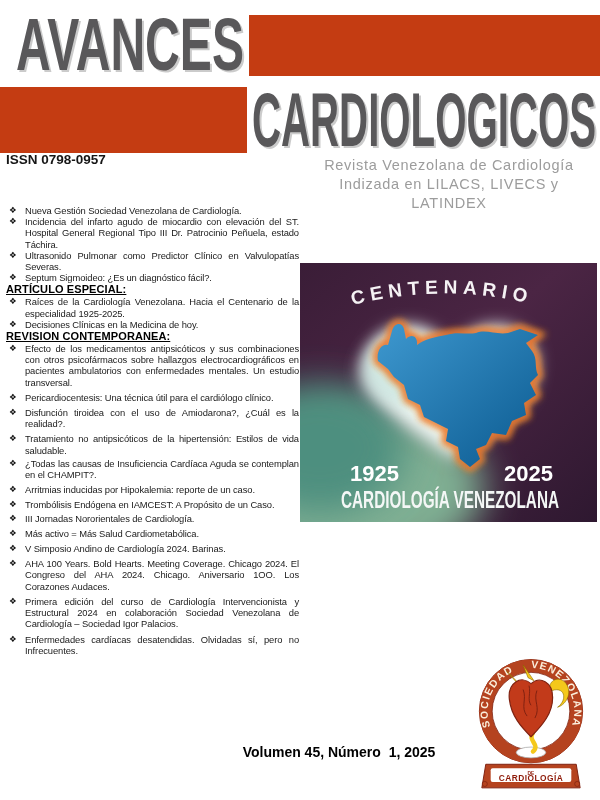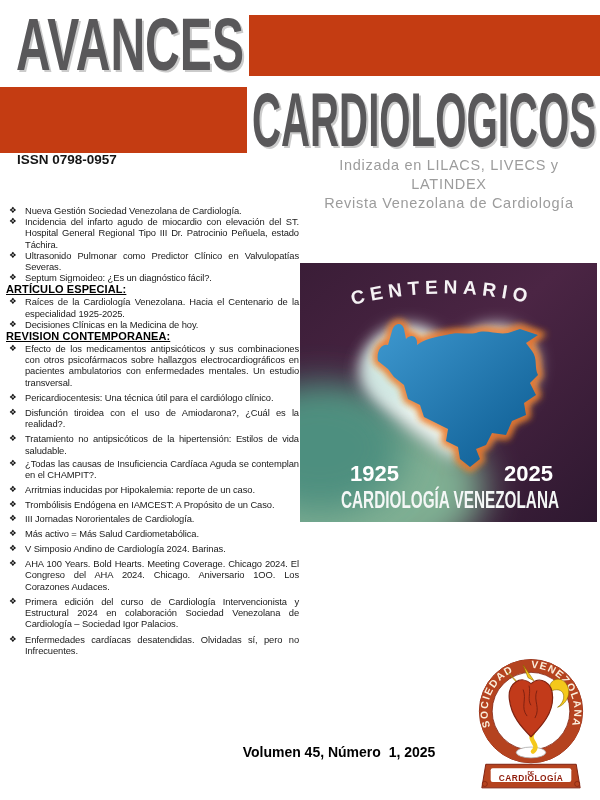--- a/index.html
+++ b/index.html
@@ -12,21 +12,21 @@
   .bar{position:absolute;background:#C43C12;}
   .bar-top{left:249px;top:15px;width:351px;height:61px;}
   .bar-bottom{left:0;top:87px;width:247px;height:66px;}
   .title-svg{position:absolute;overflow:visible;}
   #title1{left:14px;top:10px;}
   #title2{left:250px;top:84px;}
   .title-svg text{
     font-family:"Liberation Sans",sans-serif;font-weight:bold;fill:#59585A;
     filter:drop-shadow(2px 2px 0 rgba(70,70,70,0.28));
   }
-  .issn-block{position:absolute;left:17px;top:151px;color:#161616;
+  .issn-block{position:absolute;left:6px;top:151px;color:#161616;
     font-size:13.5px;line-height:17px;font-weight:bold;}
   .subtitle-block{position:absolute;left:300px;top:156px;width:298px;text-align:center;
     color:#9C9C9C;font-size:14.5px;line-height:19px;letter-spacing:0.7px;}
   
   .toc{position:absolute;left:6px;top:205px;width:293px;color:#1a1a1a;}
   .heading{font-size:11px;font-weight:bold;line-height:13px;color:#000;
     text-decoration:underline;letter-spacing:0.1px;}
   .item{display:flex;font-size:9.4px;line-height:11.2px;}
   .bullet{flex:0 0 16px;padding-left:3px;font-size:8.6px;color:#111;}
   .itext{flex:1;text-align:justify;letter-spacing:-0.1px;}
@@ -50,22 +50,22 @@
 </svg>
 <svg id="title2" class="title-svg" width="350" height="72">
   <text x="2" y="62" font-size="76" textLength="344" lengthAdjust="spacingAndGlyphs">CARDIOLOGICOS</text>
 </svg>
 
 <div class="issn-block">
   <div>ISSN 0798-0957</div>
 </div>
 
 <div class="subtitle-block">
+  <div>Revista Venezolana de Cardiología</div>
   <div>Indizada en LILACS, LIVECS y LATINDEX</div>
-  <div>Revista Venezolana de Cardiología</div>
 </div>
 
 <div class="toc">
     <div class="section">
       <div class="item">
         <span class="bullet">❖</span>
         <span class="itext">Nueva Gestión Sociedad Venezolana de Cardiología.</span>
       </div>
     </div>
     <div class="section">

